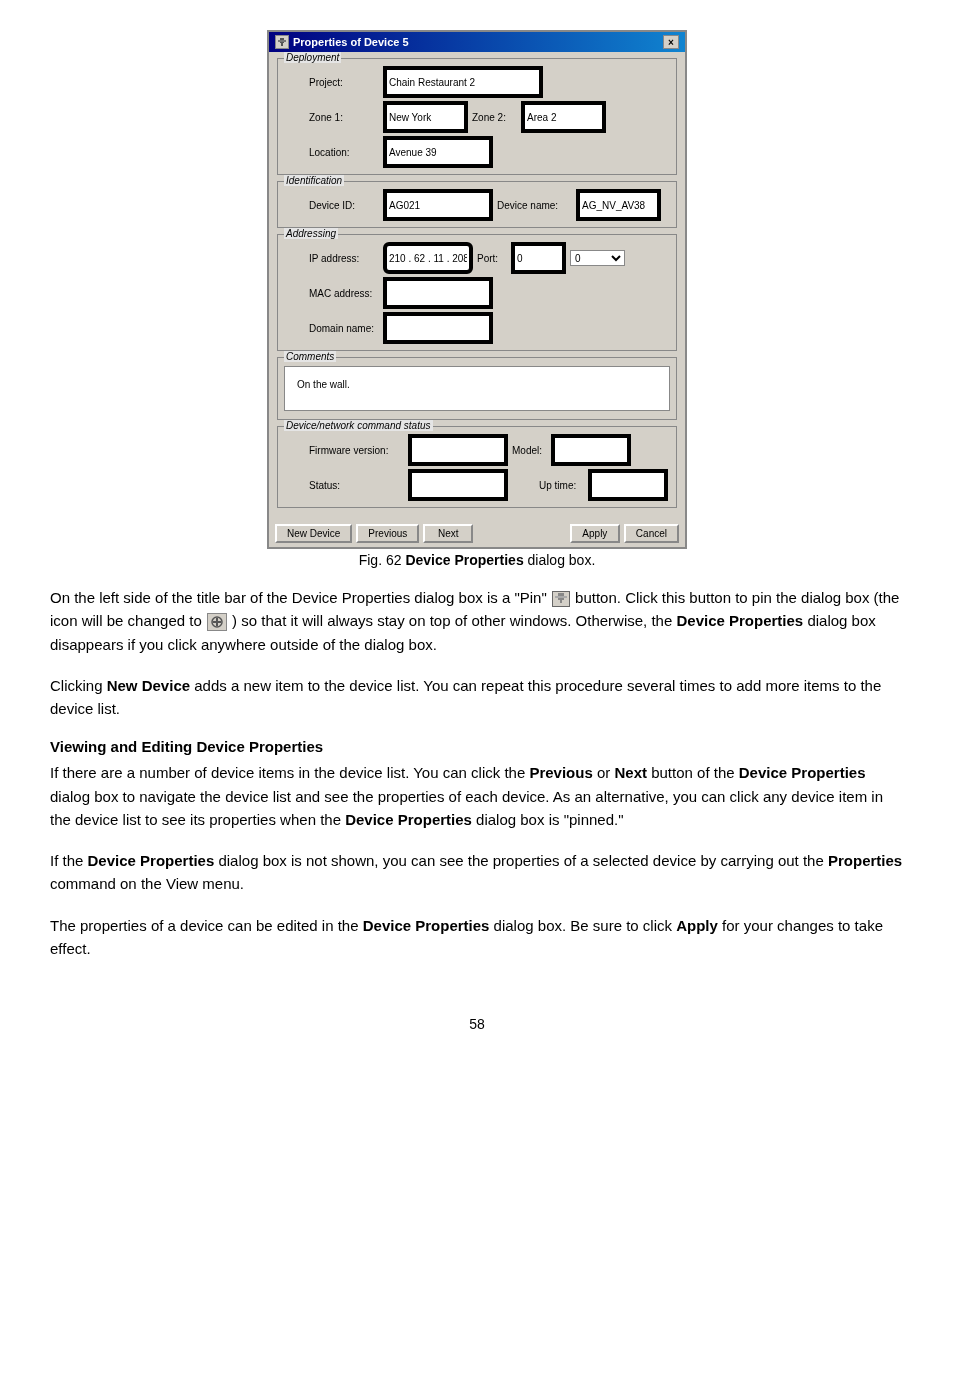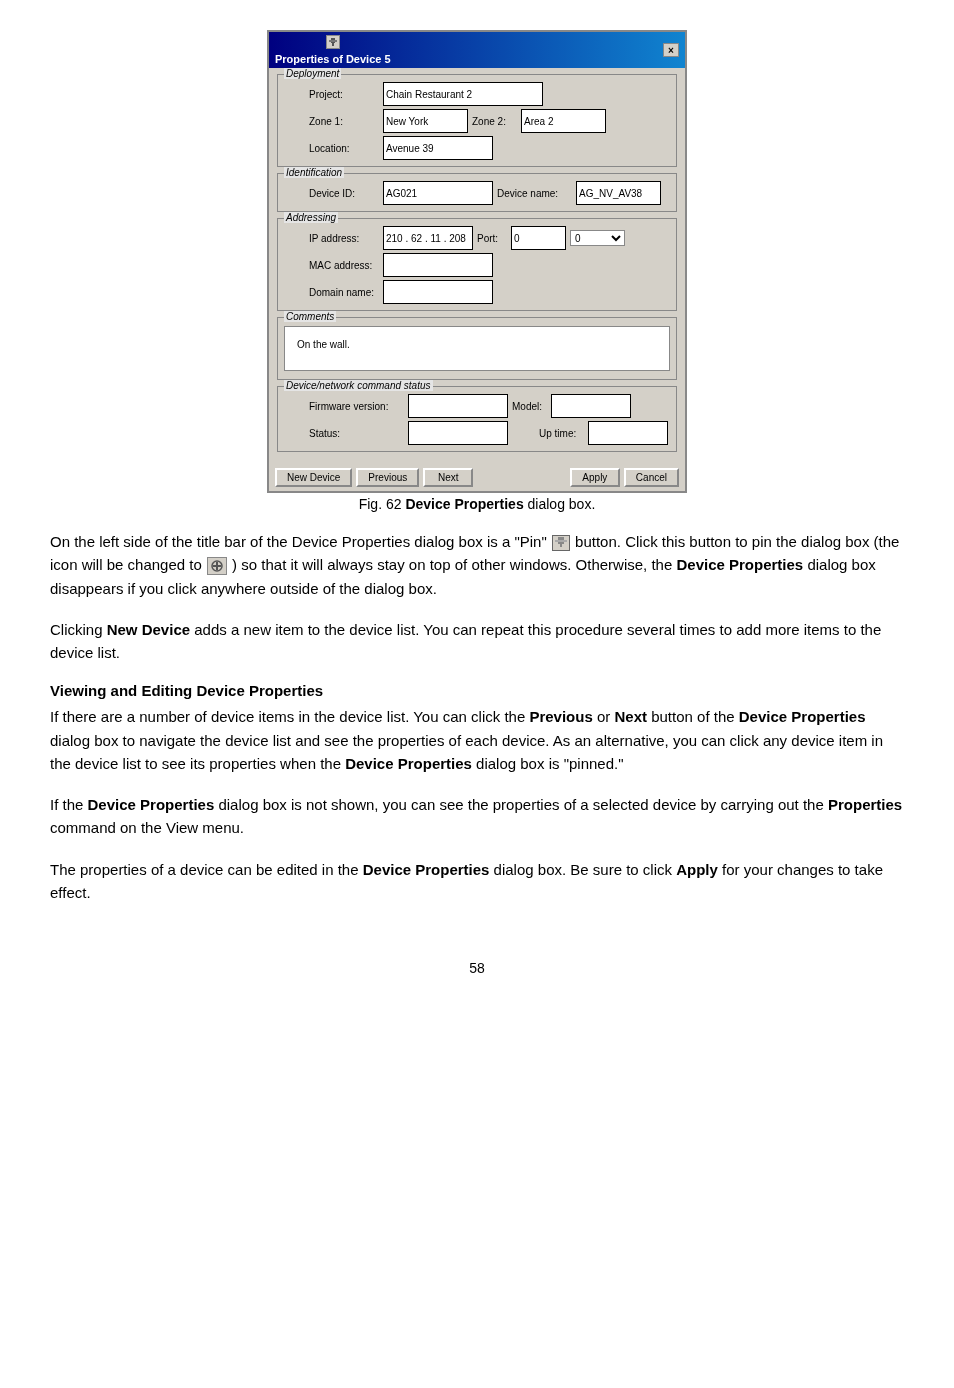--- a/index.html
+++ b/index.html
@@ -39,21 +39,20 @@
       justify-content: space-between;
       align-items: center;
       font-size: 11px;
       font-weight: bold;
     }
 
     .dialog-titlebar-left {
       display: flex;
       align-items: center;
       gap: 4px;
-      flex-direction: column;
     }
 
     .pin-icon-small {
       width: 14px;
       height: 14px;
       background: #d4d0c8;
       border: 1px solid #888;
       display: flex;
       align-items: center;
       justify-content: center;
@@ -109,32 +108,32 @@
       color: #000;
       margin-left: 25px;
     }
 
     .dialog-label-sm {
       font-size: 10px;
       min-width: 60px;
     }
 
     .dialog-input {
-      border: 1px solid #000000;
+      border: 4px solid #000000;
       background: #fff;
-      height: 24px;
+      height: 32px;
       font-size: 10px;
       padding: 1px 2px;
       font-family: 'Tahoma', Arial, sans-serif;
     }
 
     .dialog-input-wide { width: 110px; }
     .dialog-input-medium { width: 85px; }
     .dialog-input-xwide { width: 160px; }
-    .dialog-input-ip { width: 90px; }
+    .dialog-input-ip { width: 90px; border-radius: 6px; }
     .dialog-input-port { width: 55px; }
     .dialog-input-status { width: 100px; }
     .dialog-input-model { width: 80px; }
 
     .dialog-comments {
       border: 1px solid #888;
       background: #fff;
       width: 100%;
       height: 45px;
       font-size: 10px;

